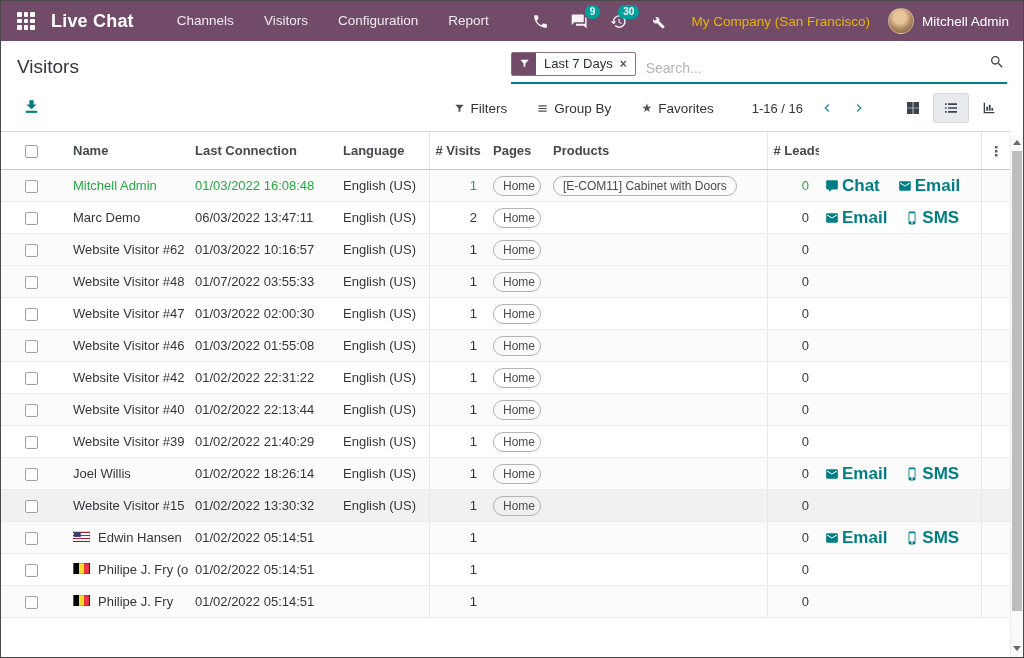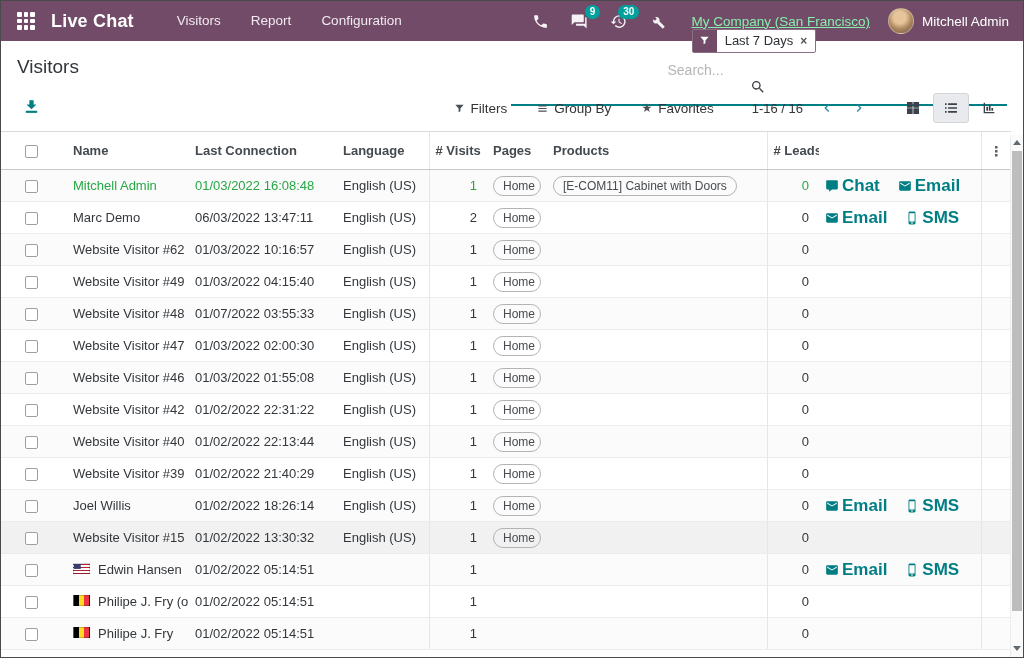--- a/index.html
+++ b/index.html
@@ -10,29 +10,29 @@
   
   .navbar { height:40px; background:#714B67; display:flex; align-items:center; color:#fff; padding:0 14px 0 10px; }
   .apps-icon { width:18px; height:18px; display:grid; grid-template-columns:repeat(3,1fr); gap:2px; margin:0 16px 0 6px; cursor:pointer; }
   .apps-icon span { background:#fff; border-radius:1px; }
   .brand { font-size:18px; font-weight:700; margin-right:28px; letter-spacing:.2px; }
   .nav-item { font-size:13.5px; padding:0 15px; line-height:44px; color:#f2eaf0; cursor:pointer; }
   .nav-right { margin-left:auto; display:flex; align-items:center; }
   .icon-btn { position:relative; padding:0 11px; display:flex; align-items:center; cursor:pointer; color:#fff; }
   .icon-btn svg { width:17px; height:17px; fill:#fdfbfd; opacity:.95; }
   .nav-badge { position:absolute; top:-8px; right:-1px; background:#00A09D; color:#fff; font-size:10px; font-weight:700; padding:1px 5px; border-radius:9px; line-height:12px; }
-  .company { font-size:13.5px; margin:0 18px 0 14px; color:#86efac;text-decoration:underline; }
+  .company { font-size:13.5px; margin:0 18px 0 14px; color:#eab308; }
   .avatar { width:26px; height:26px; border-radius:50%; background:radial-gradient(circle at 45% 35%, #e8c49a 0 30%, #b08b63 55%, #6d5139 100%); border:1px solid rgba(255,255,255,.35); }
   .user-name { font-size:13.5px; margin-left:8px; color:#fff; }
 
   
   .cp { padding-top:8px; }
   .cp-row1 { height:36px; display:flex; align-items:center; padding:0 16px; }
   .page-title { font-size:19px; color:#31363b; }
-  .search-box { margin-left:auto; width:496px; display:flex; align-items:center; border-bottom:2px solid #017E84; padding:0 2px 5px 0;flex-direction:column; }
+  .search-box { margin-left:auto; width:496px; display:flex; align-items:center; border-bottom:2px solid #017E84; padding:0 2px 5px 0; }
   .facet { display:inline-flex; align-items:stretch; border:1px solid #8d6f85; border-radius:2px; height:24px; margin-right:8px; background:#fff; }
   .facet-icon { width:24px; background:#714B67; display:flex; align-items:center; justify-content:center; }
   .facet-icon svg { width:11px; height:11px; fill:#fff; }
   .facet-label { display:flex; align-items:center; font-size:13px; color:#2d3135; padding:0 7px 0 8px; }
   .facet-x { display:flex; align-items:center; padding:0 8px 0 0; font-size:12px; color:#555; cursor:pointer; font-weight:700; }
   .search-input { flex:1; display:flex; align-items:center;margin-top:8px; }
   .search-input input { border:0; outline:0; width:100%; font-size:14px; color:#333; font-family:inherit; }
   .search-input input::placeholder { color:#b5b5b5; }
   .mag-icon svg { width:16px; height:16px; fill:#3f4449; }
 
@@ -92,23 +92,24 @@
         <span></span>
         <span></span>
         <span></span>
         <span></span>
         <span></span>
         <span></span>
         <span></span>
         <span></span>
     </div>
     <div class="brand">Live Chat</div>
+    <div class="nav-item">Channels</div>
     <div class="nav-item">Visitors</div>
+    <div class="nav-item">Configuration</div>
     <div class="nav-item">Report</div>
-    <div class="nav-item">Configuration</div>
 
     <div class="nav-right">
       <div class="icon-btn">
         <svg viewBox="0 0 24 24">
             <path d="M6.62 10.79c1.44 2.83 3.76 5.14 6.59 6.59l2.2-2.2c.27-.27.67-.36 1.02-.24 1.12.37 2.33.57 3.57.57.55 0 1 .45 1 1V20c0 .55-.45 1-1 1-9.39 0-17-7.61-17-17 0-.55.45-1 1-1h3.5c.55 0 1 .45 1 1 0 1.25.2 2.45.57 3.57.11.35.03.74-.25 1.02l-2.2 2.2z"></path>
           </svg>
       </div>
       <div class="icon-btn">
         <svg viewBox="0 0 24 24">
             <path d="M17 2H2c-.55 0-1 .45-1 1v14l4-4h12c.55 0 1-.45 1-1V3c0-.55-.45-1-1-1z"></path>
@@ -300,32 +301,20 @@
             <td class="name-col c-green">Website Visitor #62</td>
             <td class="c-green">01/03/2022 10:16:57</td>
             <td>English (US)</td>
             <td class="num b-left c-green">1</td>
             <td><span class="o-badge">Home</span></td>
             <td></td>
             <td class="num b-left c-green">0</td>
             <td></td>
             <td class="b-left"></td>
           </tr>
-          <tr>
-            <td class="sel"><input type="checkbox" style=""></td>
-            <td class="name-col c-green">Website Visitor #49</td>
-            <td class="c-green">01/03/2022 04:15:40</td>
-            <td>English (US)</td>
-            <td class="num b-left c-green">1</td>
-            <td><span class="o-badge">Home</span></td>
-            <td></td>
-            <td class="num b-left c-green">0</td>
-            <td></td>
-            <td class="b-left"></td>
-          </tr>
           <tr class="stripe">
             <td class="sel"><input type="checkbox" style=""></td>
             <td class="name-col c-green">Website Visitor #48</td>
             <td class="c-green">01/07/2022 03:55:33</td>
             <td>English (US)</td>
             <td class="num b-left c-green">1</td>
             <td><span class="o-badge">Home</span></td>
             <td></td>
             <td class="num b-left c-green">0</td>
             <td></td>

